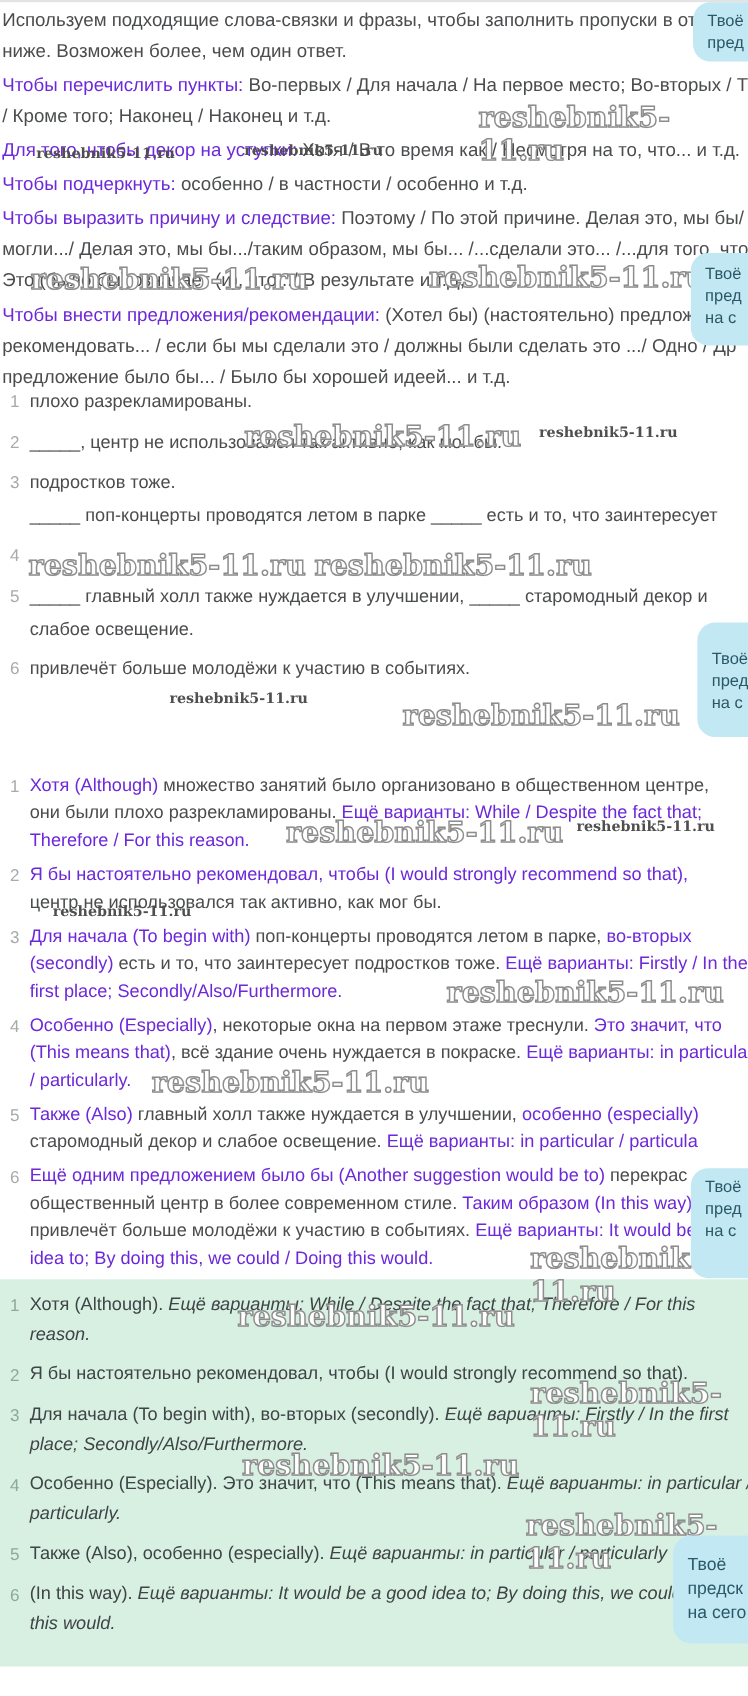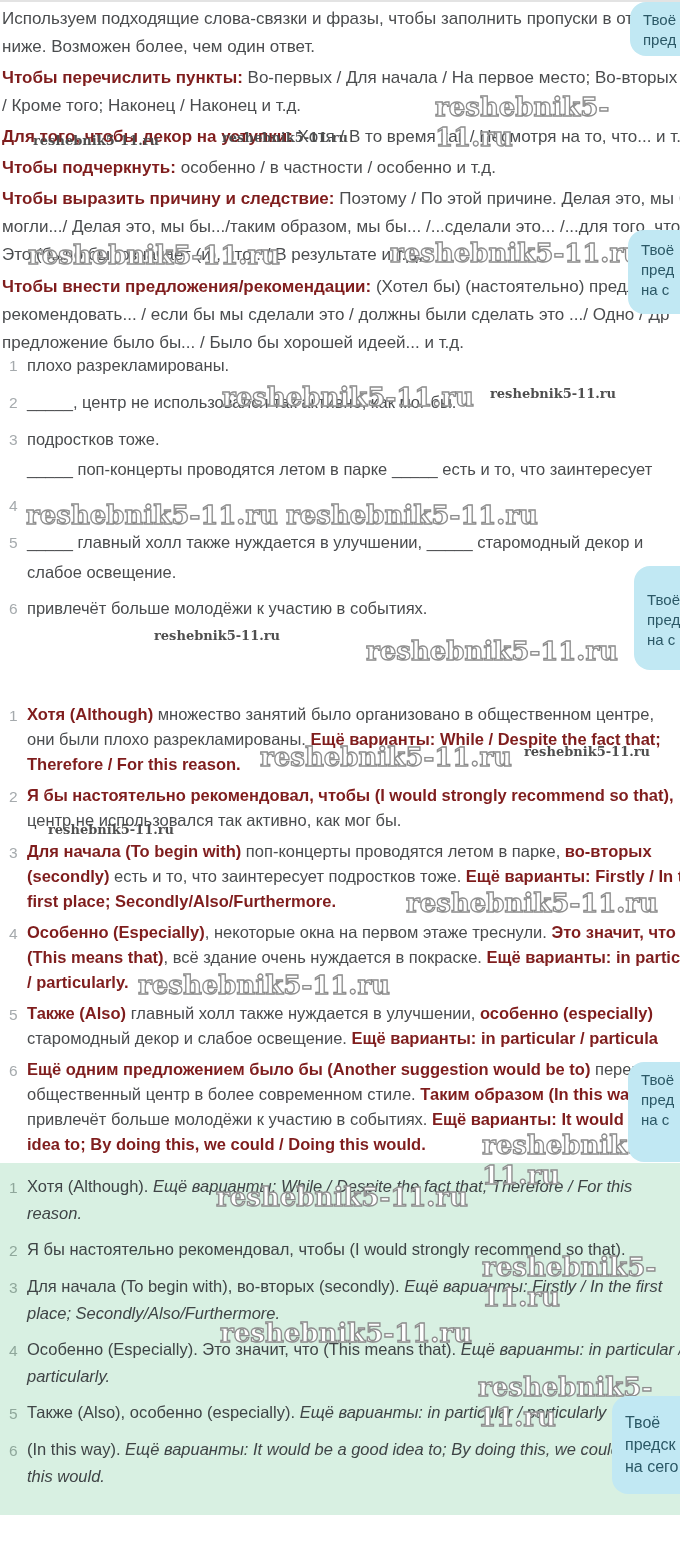--- a/index.html
+++ b/index.html
@@ -4,21 +4,21 @@
 <style>
   html,body{margin:0;padding:0;}
   body{
     width:680px;height:1542px;overflow:hidden;position:relative;
     background:#ffffff;
     font-family:"Liberation Sans",sans-serif;
     color:#4a4c4e;
   }
   body::before{content:"";position:absolute;left:0;top:0;width:680px;height:2px;background:#e3e3e3;}
   .line{white-space:nowrap;}
-  .b{font-weight:bold;color:#7f1d1d;}
+  .b{font-weight:normal;color:#6d28d9;}
   .i{font-style:italic;}
   
   #instructions{position:absolute;left:2px;top:5px;font-size:17px;line-height:28px;}
   #instructions .para{margin-bottom:3px;}
   #instructions .para.gap{margin-top:4px;}
   
   .numlist{position:absolute;left:0;font-size:16.5px;}
   .item{display:flex;align-items:flex-start;}
   .item .num{flex:0 0 16px;margin-left:9px;text-align:left;color:#a5aaad;font-size:15.5px;padding-top:1px;}
   .item .content{margin-left:2px;}

